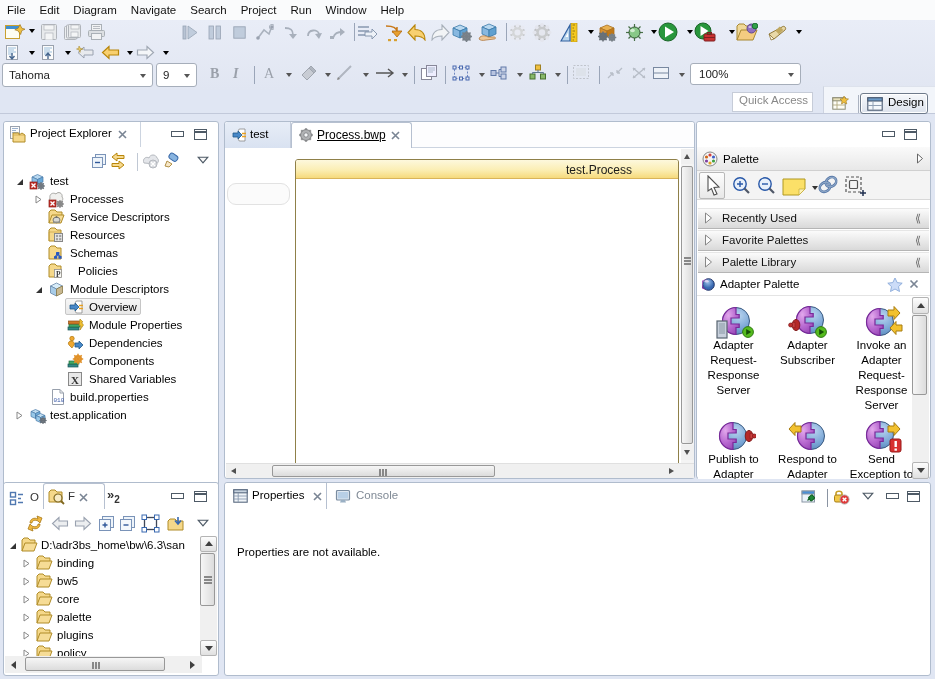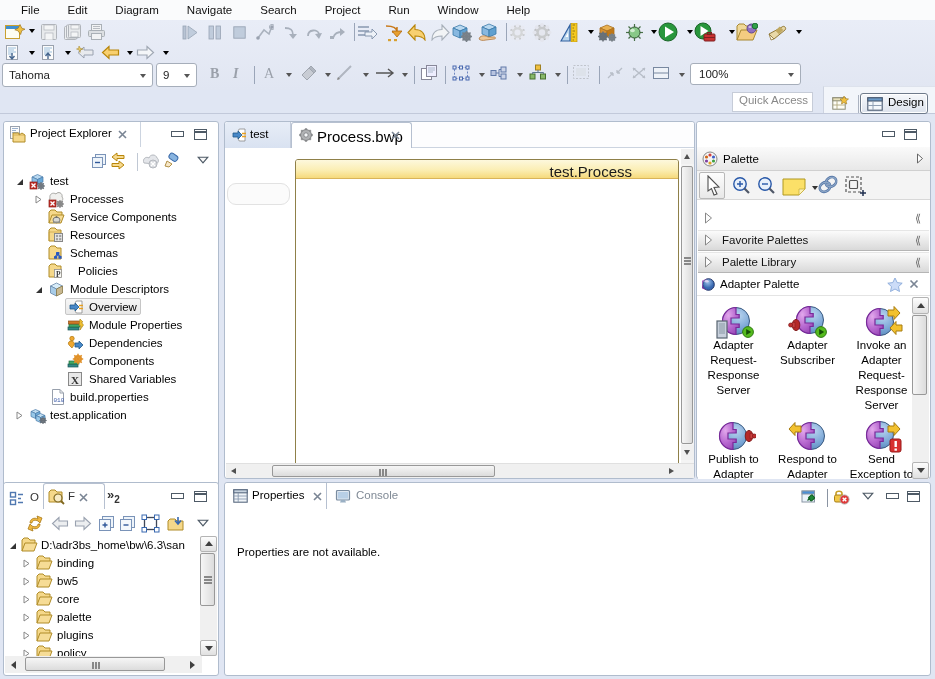--- a/index.html
+++ b/index.html
@@ -1,21 +1,21 @@
 <!DOCTYPE html>
 <html><head>
 <meta charset="utf-8">
 <style>
 * { margin:0; padding:0; box-sizing:border-box; }
 html,body { width:935px; height:679px; overflow:hidden; font-family:"Liberation Sans", sans-serif; }
 body { background:#e0e6f3; position:relative; font-size:11.5px; color:#000; }
 .abs { position:absolute; }
 
 #menubar { left:0; top:0; width:935px; height:20px; background:#fafbfc; }
-#menubar span { display:inline-block; padding:4px 7px 0 21px; font-size:11.5px; color:#111; }
+#menubar span { display:inline-block; padding:4px 7px 0 7px; font-size:11.5px; color:#111; }
 #tbicons { position:absolute; left:0; top:0; }
 #toolbars { left:0; top:20px; width:935px; height:70px; background:linear-gradient(#e9edf7,#e1e6f2); }
 .sep { display:inline-block; width:1px; height:18px; background:#9aa5b8; vertical-align:middle; margin:0 3px; }
 .dd { display:inline-block; width:0; height:0; border-left:3.5px solid transparent; border-right:3.5px solid transparent; border-top:4px solid #000; vertical-align:middle; margin:0 3px; }
 .combo { display:inline-block; background:#fff; border:1px solid #a6aeba; border-radius:3px; height:20px; vertical-align:middle; position:absolute; font-size:11.5px; color:#222; }
 .combo .arr { position:absolute; right:6px; top:10px; width:0; height:0; border-left:3.5px solid transparent; border-right:3.5px solid transparent; border-top:4px solid #555; }
 
 #qa { left:732px; top:92px; width:81px; height:20px; background:#fff; border:1px solid #c6ccd8; font-size:11.5px; color:#888; padding:1px 0 0 6px; }
 #designbtn { left:860px; top:93px; width:68px; height:21px; background:linear-gradient(#f6f8fb,#dce2ec); border:1px solid #6e7a8a; border-radius:3px; font-size:11.5px; padding:2px 0 0 24px; box-shadow:inset 0 0 0 1px #fff; }
 
@@ -446,21 +446,21 @@
   <span class="abs" style="left:66px;top:0px;">Processes</span>
  </div>
  <div class="trow abs" style="left:0;top:86px;">
   <svg class="abs" style="left:44px;top:1px;" width="17" height="16" viewBox="0 0 17 16">
    <path d="M1 14 L1 3 L3 1 L7 1 L9 3 L14 3 L14 6" fill="#f5d88a" stroke="#b08c28"></path>
    <path d="M1 14 L4 6 L16 6 L13 14 Z" fill="#f6dc96" stroke="#b08c28"></path>
    <ellipse cx="8.5" cy="11" rx="3.5" ry="2.8" fill="#d8d8d4" stroke="#787874"></ellipse>
    <rect x="5" y="12.5" width="7" height="1.5" fill="#909088"></rect>
    <circle cx="8.5" cy="8" r="1" fill="#707068"></circle>
   </svg>
-  <span class="abs" style="left:66px;top:0px;">Service Components</span>
+  <span class="abs" style="left:66px;top:0px;">Service Descriptors</span>
  </div>
  <div class="trow abs" style="left:0;top:104px;">
   <svg class="abs" style="left:44px;top:1px;" width="17" height="16" viewBox="0 0 17 16">
    <path d="M1 14 L1 3 L3 1 L7 1 L9 3 L13 3 L13 14 Z" fill="#f5d88a" stroke="#b08c28"></path>
    <path d="M1 14 L1 5 L13 5" fill="none" stroke="#c8a040" stroke-width="0.7"></path>
    <g transform="translate(10.5,10.5)">
           <rect x="-4" y="-4" width="8" height="8" fill="#e8e8e8" stroke="#888"></rect>
           <rect x="-2.6" y="-2.6" width="2.2" height="2.2" fill="#a0a0a0"></rect>
           <rect x="0.6" y="-2.6" width="2.2" height="2.2" fill="#a0a0a0"></rect>
           <rect x="-2.6" y="0.6" width="2.2" height="2.2" fill="#a0a0a0"></rect>
@@ -753,31 +753,31 @@
         <g stroke="#909294" stroke-width="2.2">
           <line y1="-6.8" y2="6.8"></line>
           <line x1="-6.8" x2="6.8"></line>
           <line x1="-4.8" y1="-4.8" x2="4.8" y2="4.8"></line>
           <line x1="-4.8" y1="4.8" x2="4.8" y2="-4.8"></line>
         </g>
         <circle r="5.4" fill="#b0b2b4" stroke="#808284" stroke-width="1"></circle>
         <circle r="2.2" fill="#f4f6f8" stroke="#808284" stroke-width="0.9"></circle>
       </g>
  </svg>
- <div class="abs" style="left:92px;top:6px;font-size:15px;">Process.bwp</div>
+ <div class="abs" style="left:92px;top:6px;font-size:12px;text-decoration:underline;">Process.bwp</div>
  <svg class="abs" style="left:165px;top:8px;" width="11" height="11" viewBox="0 0 11 11">
   <path d="M2 2 L9 9 M9 2 L2 9" stroke="#7a8594" stroke-width="1.6"></path>
  </svg>
 
  <div class="abs" style="left:1px;top:27px;width:455px;height:314px;background:#fff;overflow:hidden;">
   <div class="abs" style="left:1px;top:34px;width:63px;height:22px;border:1px solid #e2e2e2;border-radius:9px;background:#fbfbfb;"></div>
 
   <div class="abs" style="left:69px;top:10px;width:384px;height:310px;border:1px solid #8f8049;border-radius:3px 3px 0 0;background:#fff;">
    <div class="abs" style="left:0;top:0;width:382px;height:19px;background:linear-gradient(#fdf8dd,#fbeeb4 55%,#f6da7c);border-bottom:1px solid #d9b45a;border-radius:2px 2px 0 0;"></div>
-   <div class="abs" style="right:46px;top:3px;font-size:15px;color:#1a1a1a;">test.Process</div>
+   <div class="abs" style="right:46px;top:3px;font-size:12px;color:#1a1a1a;">test.Process</div>
   </div>
  </div>
 
  <div class="abs" style="left:456px;top:27px;width:13px;height:314px;background:#f4f4f4;">
   <div class="abs" style="left:0;top:0;width:13px;height:15px;background:#f0f0f0;"></div>
   <div class="tri abs" style="left:3px;top:5px;border-left:3.5px solid transparent;border-right:3.5px solid transparent;border-bottom:5px solid #505050;"></div>
   <div class="abs" style="left:0px;top:17px;width:12px;height:278px;background:linear-gradient(90deg,#f6f6f6,#dcdcdc);border:1px solid #989898;border-radius:2px;">
    <div class="abs" style="left:2px;top:90px;width:7px;height:1.5px;background:#888;box-shadow:0 3px 0 #888, 0 6px 0 #888;"></div>
   </div>
   <div class="abs" style="left:0;top:296px;width:13px;height:15px;background:#f0f0f0;"></div>
@@ -846,20 +846,21 @@
   </g>
  </svg>
  <svg class="abs" style="left:147px;top:53px;" width="24" height="24" viewBox="0 0 24 24">
   <g fill="none" stroke="#555" stroke-dasharray="3 2" stroke-width="1.2">
         <rect x="2" y="2" width="15" height="15"></rect>
       </g>
   <rect x="5.5" y="5.5" width="8" height="8" rx="1" fill="none" stroke="#555" stroke-width="1.2"></rect>
   <path d="M19 15 V21 M16 18 H22" stroke="#203050" stroke-width="1.5"></path>
  </svg>
 
+ <div class="drawer" style="top:86px;">Recently Used</div>
  <div class="drawer" style="top:130px;">Palette Library</div>
  <div class="drawer" style="top:108px;">Favorite Palettes</div>
  <svg class="abs" style="left:7px;top:90px;" width="9" height="12" viewBox="0 0 9 12">
       <path d="M1.5 1 L7.5 6 L1.5 11 Z" fill="#fcfcfc" stroke="#888"></path>
     </svg>
  <svg class="abs" style="left:7px;top:112px;" width="9" height="12" viewBox="0 0 9 12">
       <path d="M1.5 1 L7.5 6 L1.5 11 Z" fill="#fcfcfc" stroke="#888"></path>
     </svg>
  <svg class="abs" style="left:7px;top:134px;" width="9" height="12" viewBox="0 0 9 12">
       <path d="M1.5 1 L7.5 6 L1.5 11 Z" fill="#fcfcfc" stroke="#888"></path>

